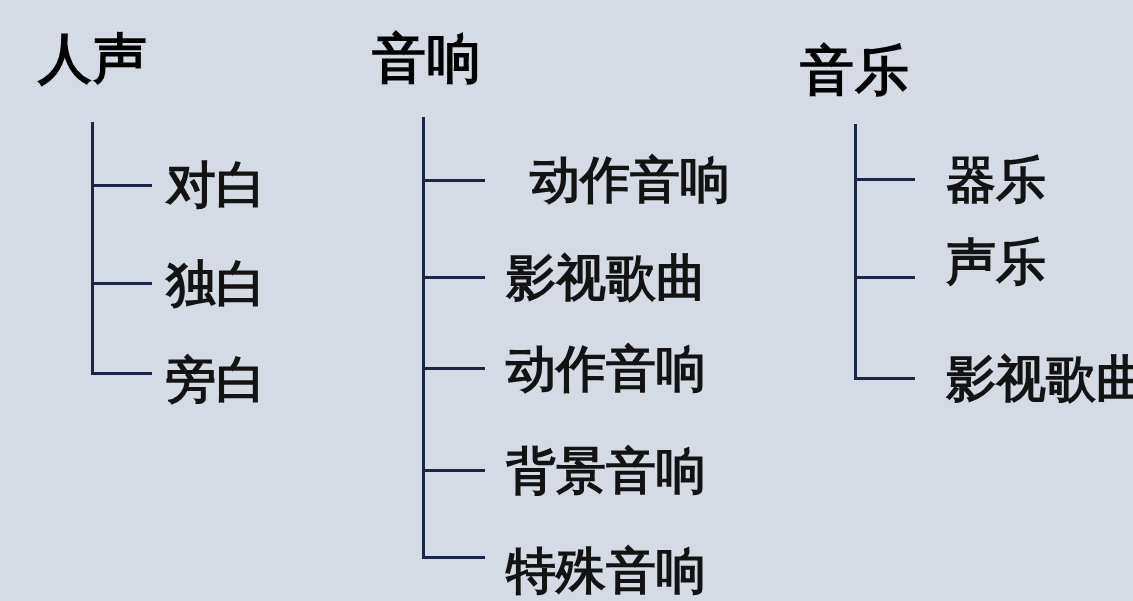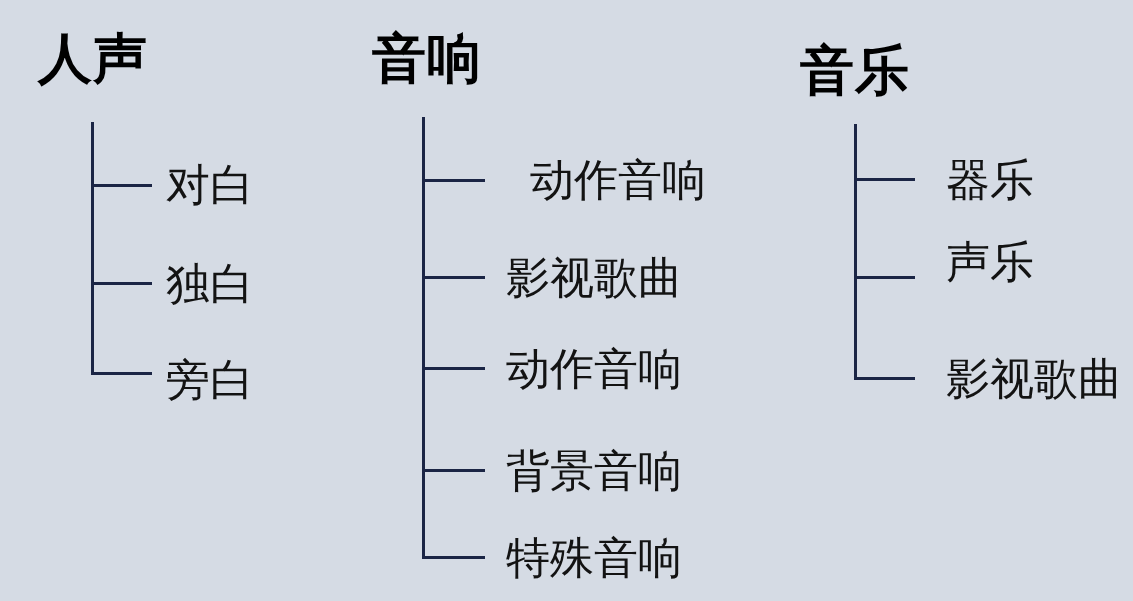--- a/index.html
+++ b/index.html
@@ -35,22 +35,22 @@
     width: 3px;
     background: #1b2545;
   }
   .hline {
     position: absolute;
     height: 3px;
     background: #1b2545;
   }
   .node-label {
     position: absolute;
-    font-size: 44px;
-    font-weight: 400;
+    font-size: 50px;
+    font-weight: 700;
     color: #131313;
     line-height: 48px;
     height: 48px;
     display: flex;
     align-items: center;
     white-space: nowrap;
   }
 </style>
 </head>
 <body>
@@ -81,21 +81,21 @@
     <div class="hline" style="left:423px; top:276px; width:62px;"></div>
     <div class="node-label" style="left:506px; top:254px;">影视歌曲</div>
 
     <div class="hline" style="left:423px; top:367px; width:62px;"></div>
     <div class="node-label" style="left:506px; top:345px;">动作音响</div>
 
     <div class="hline" style="left:423px; top:469px; width:62px;"></div>
     <div class="node-label" style="left:506px; top:447px;">背景音响</div>
 
     <div class="hline" style="left:423px; top:556px; width:62px;"></div>
-    <div class="node-label" style="left:506px; top:534px;">特殊音响</div>
+    <div class="node-label" style="left:506px; top:547px;">特殊音响</div>
   </div>
 
   <div class="tree">
     <div class="tree-title" style="left:800px; top:38px;">音乐</div>
     <div class="vline" style="left:854px; top:124px; height:256px;"></div>
 
     <div class="hline" style="left:855px; top:178px; width:60px;"></div>
     <div class="node-label" style="left:946px; top:156px;">器乐</div>
 
     <div class="hline" style="left:855px; top:276px; width:60px;"></div>

